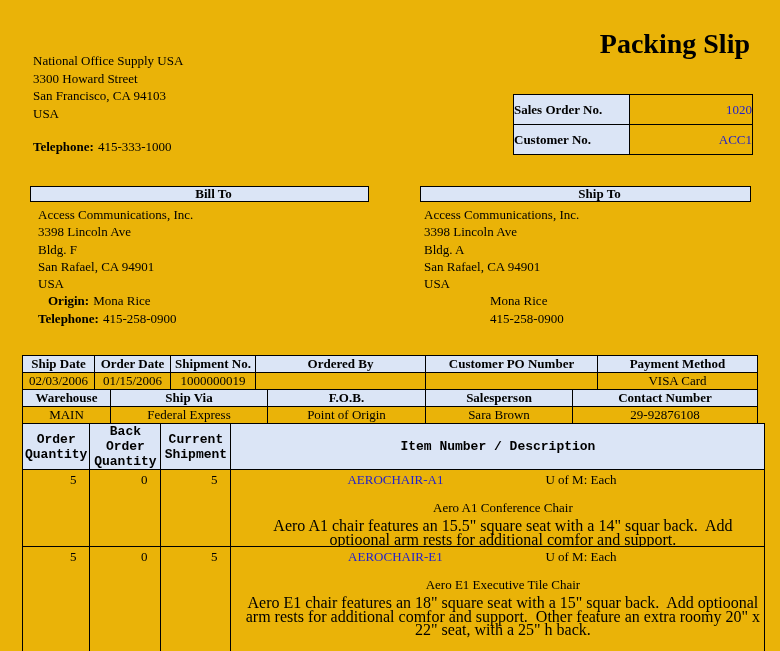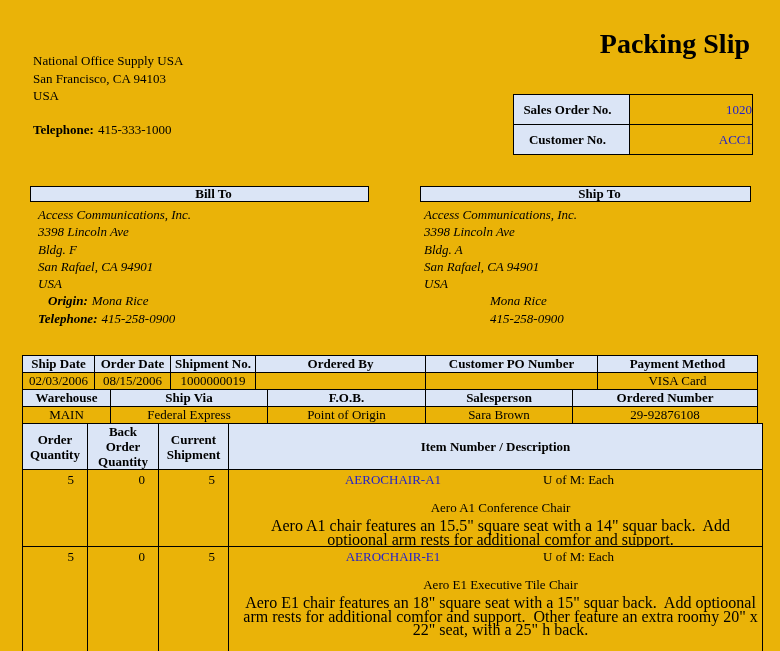--- a/index.html
+++ b/index.html
@@ -21,64 +21,65 @@
   .doc-title {
     position:absolute; top:28px; right:30px;
     font-size:28px; font-weight:bold;
   }
   .company { position:absolute; left:33px; top:52px; line-height:17.5px; }
   .company .tel-line { margin-top:16px; }
   .lbl { font-weight:bold; margin-right:4px; }
 
   table.order-box { position:absolute; left:513px; top:94px; border-collapse:collapse; }
   .order-box td { border:1px solid var(--border); height:30px; }
-  .order-box .lbl-cell { width:116px; background:var(--hdr-bg); font-weight:bold; text-align:center; padding-right:8px; }
+  .order-box .lbl-cell { width:116px; background:var(--hdr-bg); font-weight:bold; text-align:left; padding-right:8px; }
   .order-box .val-cell { width:123px; text-align:right; color:var(--blue); }
 
   .addr-bar {
     position:absolute; height:16px; line-height:14px;
     border:1px solid var(--border); background:var(--hdr-bg);
     font-weight:bold; text-align:center;padding-left:28px;
   }
   .bar-billto { left:30px; top:186px; width:339px; }
   .bar-shipto { left:420px; top:186px; width:331px; }
-  .addr { position:absolute; top:206px; line-height:17.3px;font-style:italic; }
+  .addr { position:absolute; top:206px; line-height:17.3px; }
   .addr-billto { left:38px; }
   .addr-shipto { left:424px; }
   .contact-indent { padding-left:10px; }
   .ship-indent { padding-left:66px; }
 
   .main-tables { position:absolute; left:22px; top:355px; }
   table.grid { border-collapse:collapse; table-layout:fixed; }
   table.grid + table.grid { margin-top:-1px;border-radius:6px; }
   .grid th, .grid td { border:1px solid var(--border); overflow:hidden; }
   .grid th { background:var(--hdr-bg); font-weight:bold; font-size:13px; text-align:center; padding:0 2px; }
   .grid td { font-size:13px;text-align:center; }
   .info-row { height:17px; }
   .info-val { text-align:center; }
-  .item-hdr-row { height:34px; }
+  .item-hdr-row { height:34px;font-family:Liberation Mono, monospace; }
   .item-hdr-row th { vertical-align:middle; line-height:15px; }
   .item-row-1 { height:74px; }
   .item-row-2 { height:160px; }
   td.qty { text-align:right; vertical-align:top; padding:2px 13px 0 0; }
   td.desc-cell { vertical-align:top; padding:2px 4px 0 14px; }
   .item-head { display:flex; }
   .item-number { color:var(--blue); width:300px; }
   .item-name { margin-top:12px; }
   .item-desc { font-size:16px; line-height:13.5px; margin-top:3px; width:515px; white-space:pre-wrap; }
 </style>
 </head>
 <body>
 
 <div class="page">
 
   <div class="doc-title">Packing Slip</div>
 
   <div class="company">
     <div>National Office Supply USA</div>
+    <div>3300 Howard Street</div>
     <div>San Francisco, CA 94103</div>
     <div>USA</div>
     <div class="tel-line">
       <span class="lbl">Telephone:</span><span>415-333-1000</span>
     </div>
   </div>
 
   <table class="order-box">
     <tbody>
         <tr>
@@ -134,21 +135,21 @@
           <tr class="info-row">
         <th>Ship Date</th>
         <th>Order Date</th>
         <th>Shipment No.</th>
         <th>Ordered By</th>
         <th>Customer PO Number</th>
         <th>Payment Method</th>
       </tr>
       <tr class="info-row">
         <td class="info-val">02/03/2006</td>
-        <td class="info-val">08/15/2006</td>
+        <td class="info-val">01/15/2006</td>
         <td class="info-val">1000000019</td>
         <td class="info-val"></td>
         <td class="info-val"></td>
         <td class="info-val">VISA Card</td>
       </tr>
     </tbody>
       </table>
 
     <table class="grid">
       <colgroup>
@@ -157,21 +158,21 @@
           <col style="width:158px">
         <col style="width:147px">
           <col style="width:185px">
       </colgroup>
       <tbody>
           <tr class="info-row">
         <th>Warehouse</th>
         <th>Ship Via</th>
         <th>F.O.B.</th>
         <th>Salesperson</th>
-        <th>Ordered Number</th>
+        <th>Contact Number</th>
       </tr>
       <tr class="info-row">
         <td class="info-val">MAIN</td>
         <td class="info-val">Federal Express</td>
         <td class="info-val">Point of Origin</td>
         <td class="info-val">Sara Brown</td>
         <td class="info-val">29-92876108</td>
       </tr>
     </tbody>
       </table>

